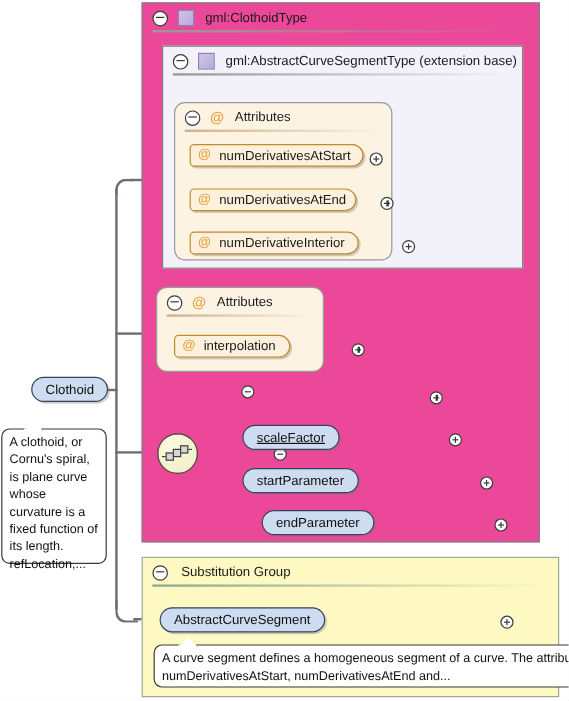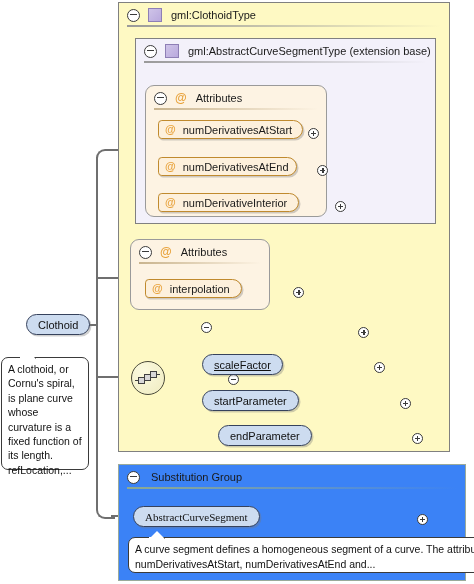--- a/index.html
+++ b/index.html
@@ -38,23 +38,23 @@
   .corner.tl { border-right: none; border-bottom: none; border-top-left-radius: 9px; }
   .corner.bl { border-right: none; border-top: none; border-bottom-left-radius: 9px; }
 
   
   .container {
     position: absolute;
     box-sizing: border-box;
     border: 1.6px solid #808080;
     background: #ffffff;
   }
-  .container.purple-outer { background: #fef9c3; text-align: right; }
+  .container.purple-outer { background: #ec4899; text-align: right; }
   .container.purple-inner { background: #f3f1fa; }
-  .container.green { background: #3b82f6; border-color: #9aaa9a; }
+  .container.green { background: #fef9c3; border-color: #9aaa9a; }
 
   .container-head {
     position: relative;
     height: 24px;
     display: flex;
     align-items: center;
     padding-left: 8px;
     font-size: 11px;
     color: #1a1a1a;
     white-space: nowrap;
@@ -370,21 +370,21 @@
   </div>
 
   
   <div class="container green" style="left:118px; top:464px; width:348px; height:117px;">
     <div class="container-head">
       <span class="toggle"></span>
       <span class="head-label" style="margin-left:11px;">Substitution Group</span>
     </div>
   </div>
 
-  <div class="elem-pill" style="left:133px; top:506px;font-family:Liberation Serif, serif;">
+  <div class="elem-pill" style="left:133px; top:506px;">
     <span>AbstractCurveSegment</span>
   </div>
   <span class="toggle plus abs" style="left:262px; top:511px;"></span>
 
   <div class="doc" style="left:128px; top:537px; width:380px; height:36px; line-height:15px;">
     <span class="tip" style="left:20px;"></span>
     <span class="doc-mask" style="left:20px; top:-1.4px; width:14px;"></span>
     <span>A curve segment defines a homogeneous segment of a curve. The attributes numDerivativesAtStart, numDerivativesAtEnd and...</span>
   </div>
 

